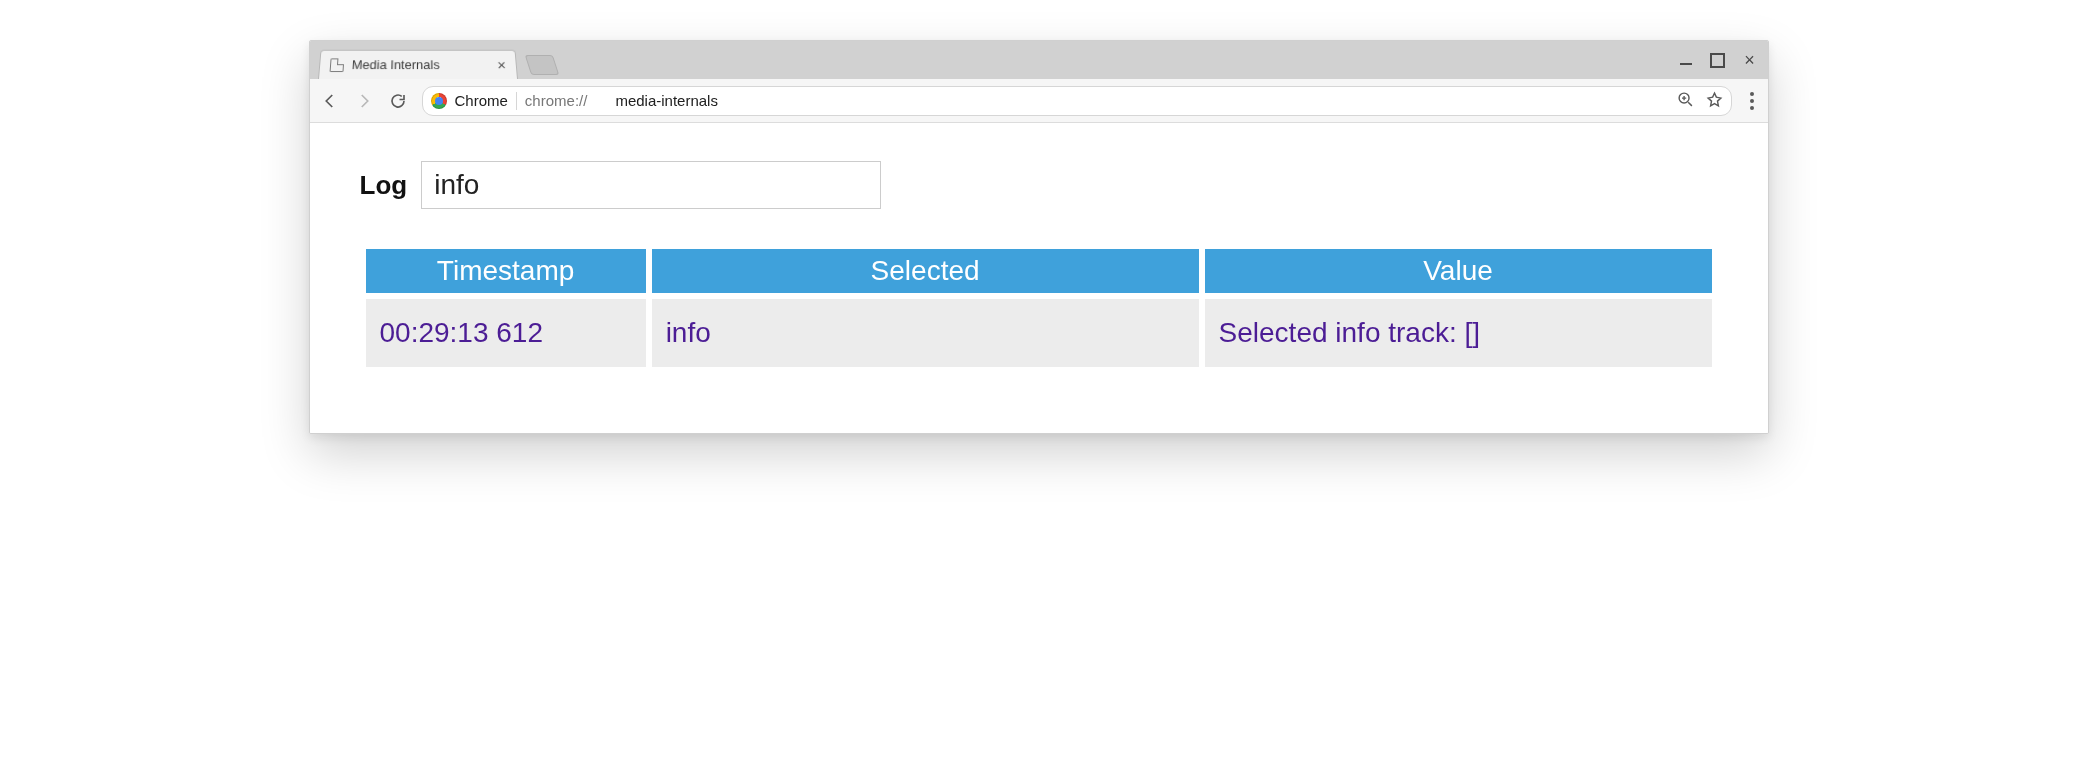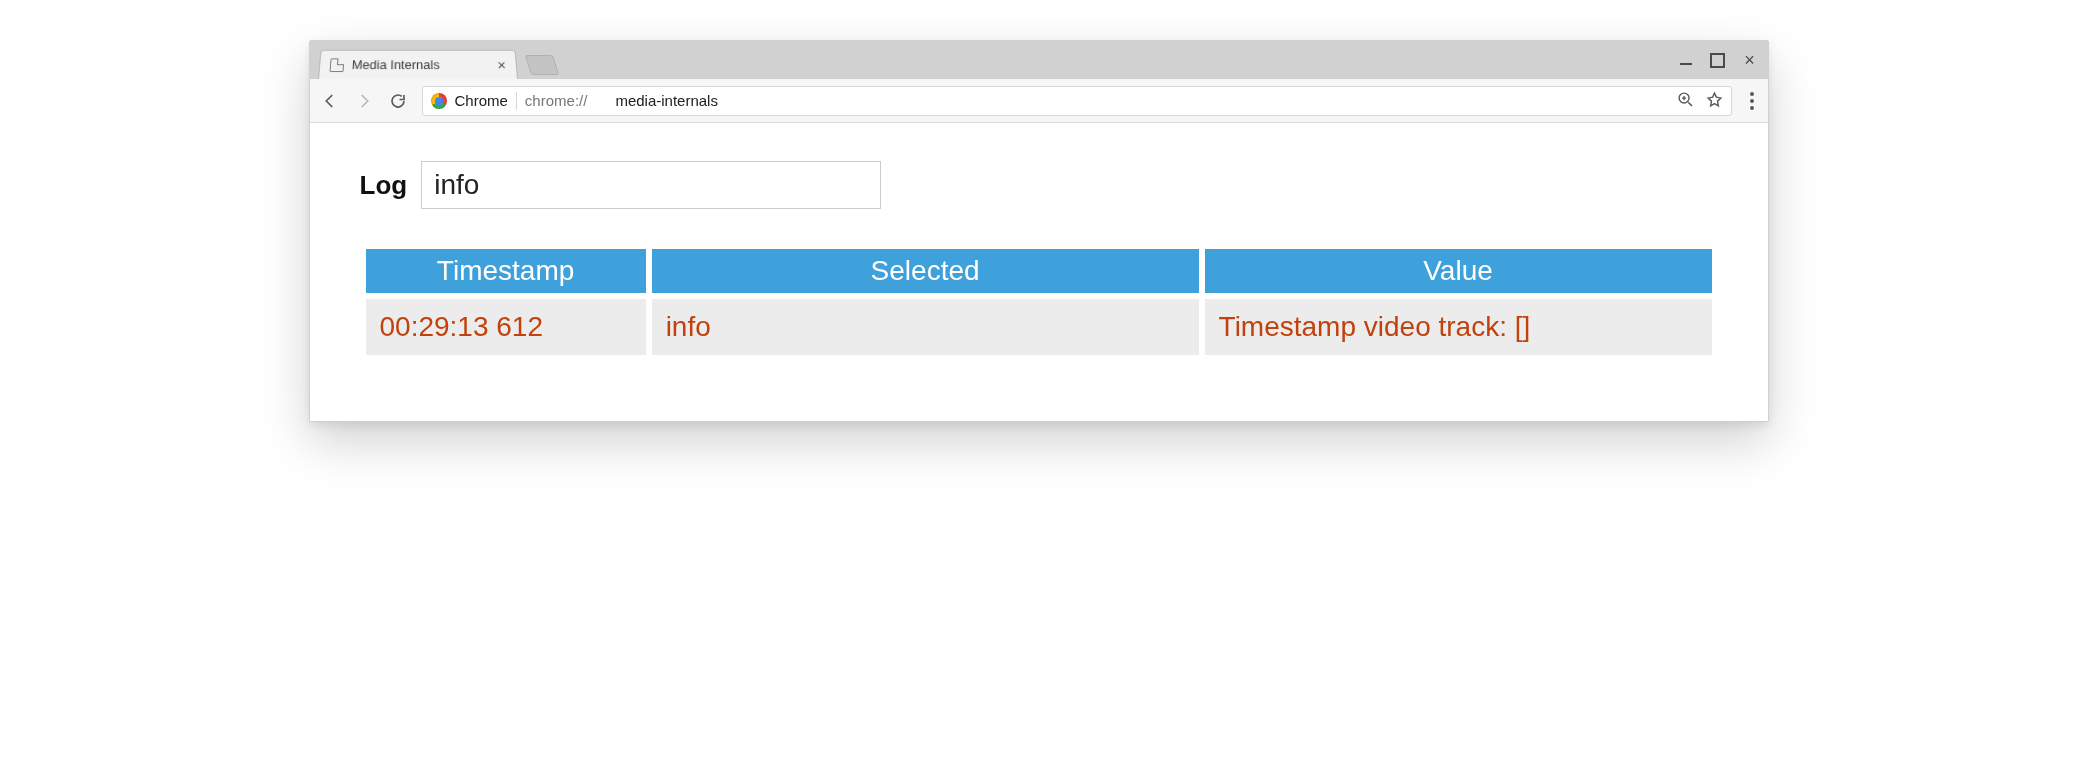--- a/index.html
+++ b/index.html
@@ -105,21 +105,21 @@
     gap: 14px;
   }
   .navbtn { color: #5a5a5a; display:flex; align-items:center; justify-content:center; width:20px; height:20px;}
   .navbtn.disabled { color: #b8b8b8; }
   .navbtn svg { width: 18px; height: 18px; }
   .omnibox {
     flex: 1;
     height: 30px;
     background: #fff;
     border: 1px solid #d6d6d6;
-    border-radius: 3px;
+    border-radius: 11px;
     display: flex;
     align-items: center;
     padding: 0 8px;
     font-size: 15px;
     color: #202020;
     gap: 8px;
   }
   .omnibox .site-icon {
     width:16px; height:16px;
     border-radius:50%;
@@ -175,23 +175,23 @@
   table.log th {
     background: #3fa1db;
     color: #fff;
     font-weight: 400;
     font-size: 28px;
     padding: 6px 4px;
     text-align: center;
   }
   table.log td {
     background: #ececec;
-    color: #c2410c;
+    color: #4c1d95;
     font-size: 28px;
-    padding: 12px 14px;
+    padding: 18px 14px;
     text-align: left;
     white-space: nowrap;
     overflow: hidden;
   }
   table.log col.ts { width: 21%; }
   table.log col.prop { width: 41%; }
   table.log col.val { width: 38%; }
 </style>
 </head>
 <body>
@@ -272,19 +272,19 @@
         <tr>
           <th>Timestamp</th>
           <th>Selected</th>
           <th>Value</th>
         </tr>
       </thead>
       <tbody>
         <tr>
           <td>00:29:13 612</td>
           <td>info</td>
-          <td>Timestamp video track: []</td>
+          <td>Selected info track: []</td>
         </tr>
       </tbody>
     </table>
   </div>
 
 </div>
 
 </body></html>

